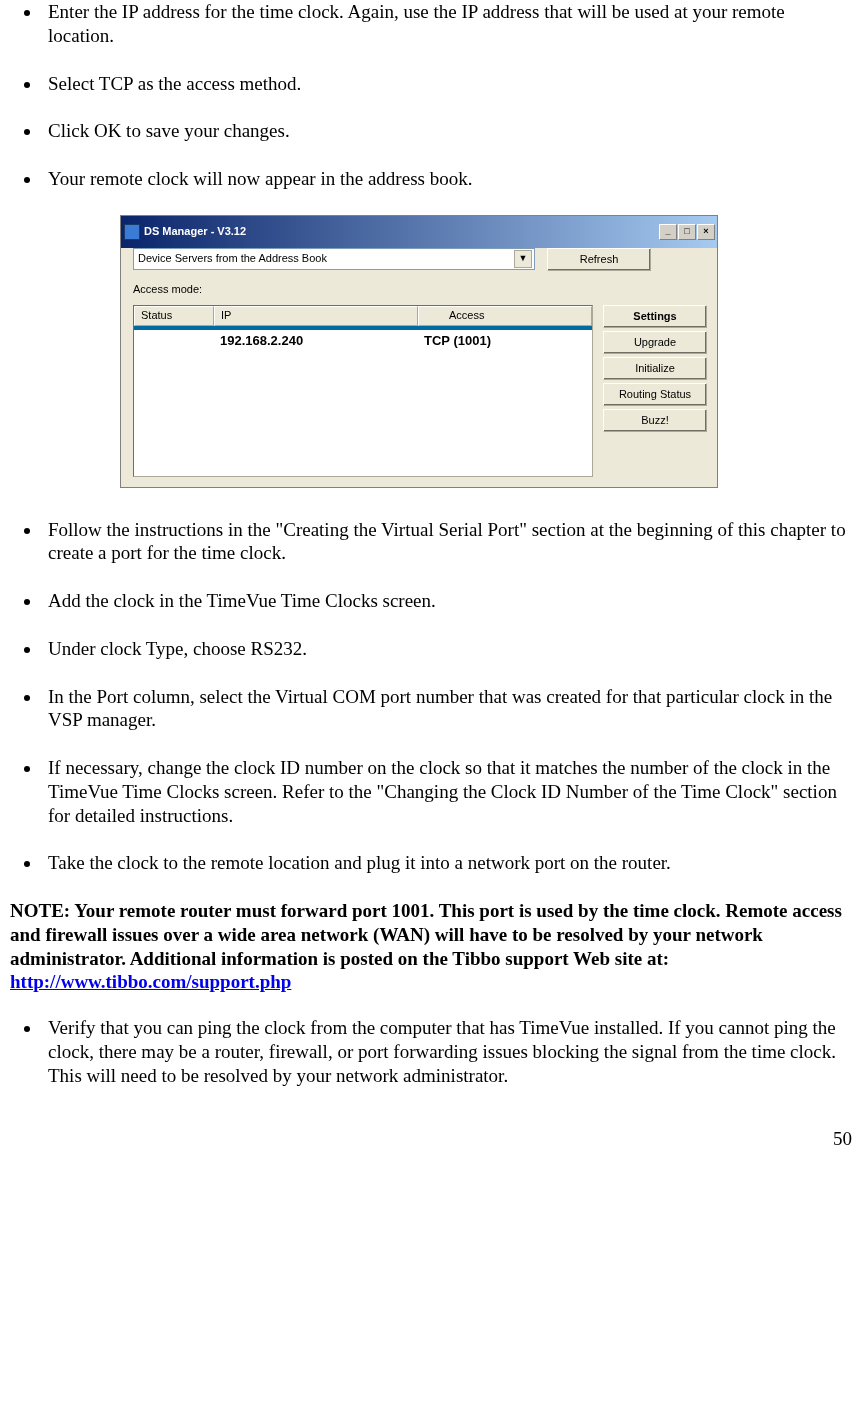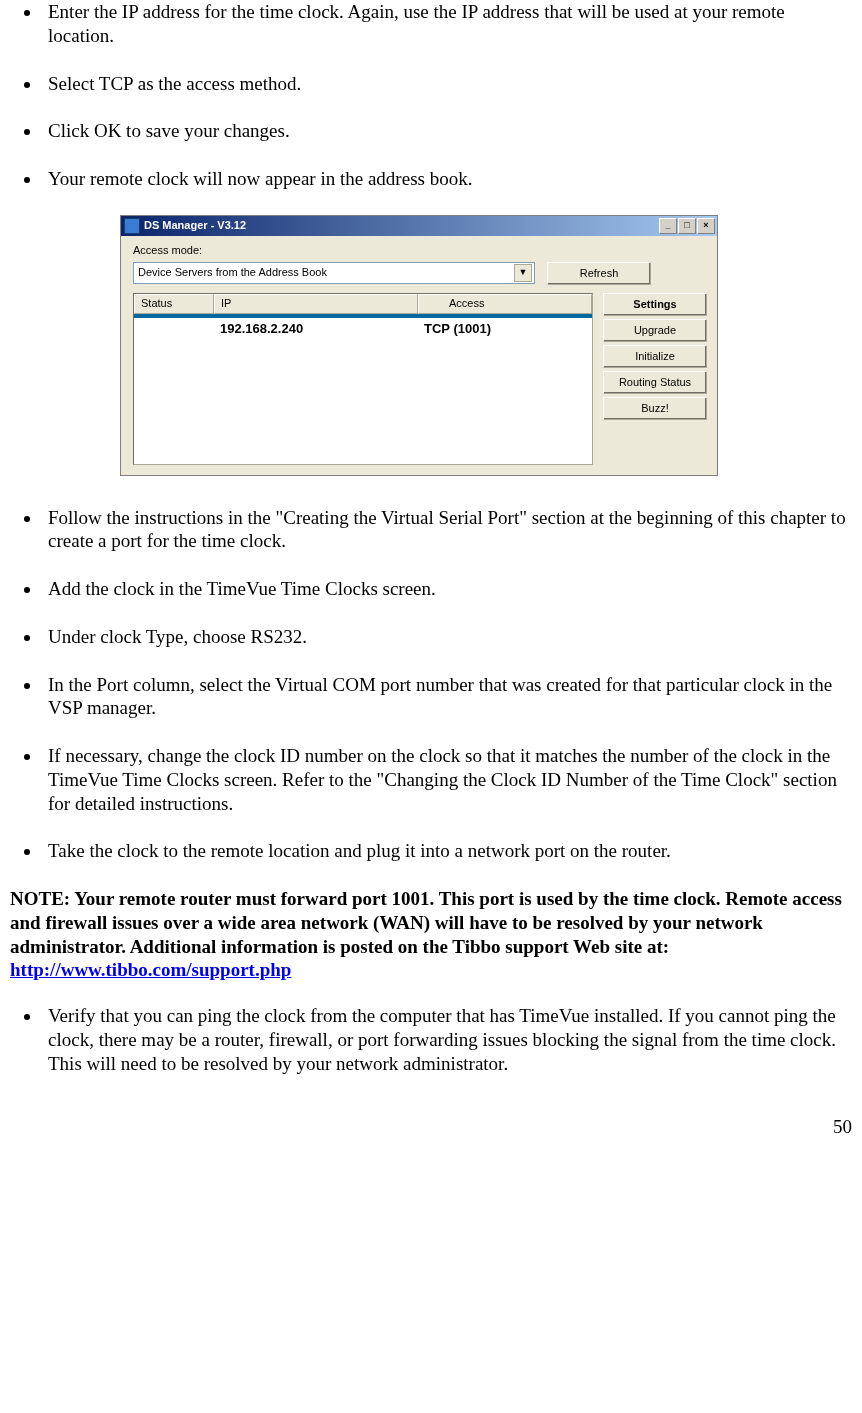--- a/index.html
+++ b/index.html
@@ -47,21 +47,21 @@
     font-family: Tahoma, Arial, sans-serif;
     font-size: 11px;
     color: #000;
   }
   .titlebar {
     background: linear-gradient(to right, #0a246a, #a6caf0);
     color: #fff;
     font-weight: bold;
     display: flex;
     align-items: center;
-    height: 20px;
+    height: 32px;
     padding: 0 2px 0 3px;
   }
   .titlebar .app-icon {
     width: 14px; height: 14px;
     background: #3a7bd5;
     border: 1px solid #1a3a6a;
     margin-right: 4px;
   }
   .titlebar .title-text { flex: 1; }
   .title-buttons { display: flex; gap: 1px; }
@@ -167,31 +167,31 @@
     <div class="titlebar">
       <div class="app-icon"></div>
       <span class="title-text">DS Manager - V3.12</span>
       <div class="title-buttons">
         <div class="tb">_</div>
         <div class="tb">□</div>
         <div class="tb">×</div>
       </div>
     </div>
 
-    <div class="access-row">
-      <span style="width:78px;">Access mode:</span>
-    </div>
     <div class="access-row" style="padding-top:0;">
       <div class="dropdown">
         <span class="dd-text">Device Servers from the Address Book</span>
         <div class="dd-arrow">▼</div>
       </div>
       <div style="width:104px;">
         <div class="w-button">Refresh</div>
       </div>
+    </div>
+    <div class="access-row">
+      <span style="width:78px;">Access mode:</span>
     </div>
 
     <div class="content-row">
       <div class="list-view">
         <div class="lv-header">
           <div class="lv-col status">Status</div>
           <div class="lv-col ip">IP</div>
           <div class="lv-col access">Access</div>
         </div>
         <div class="lv-row">

